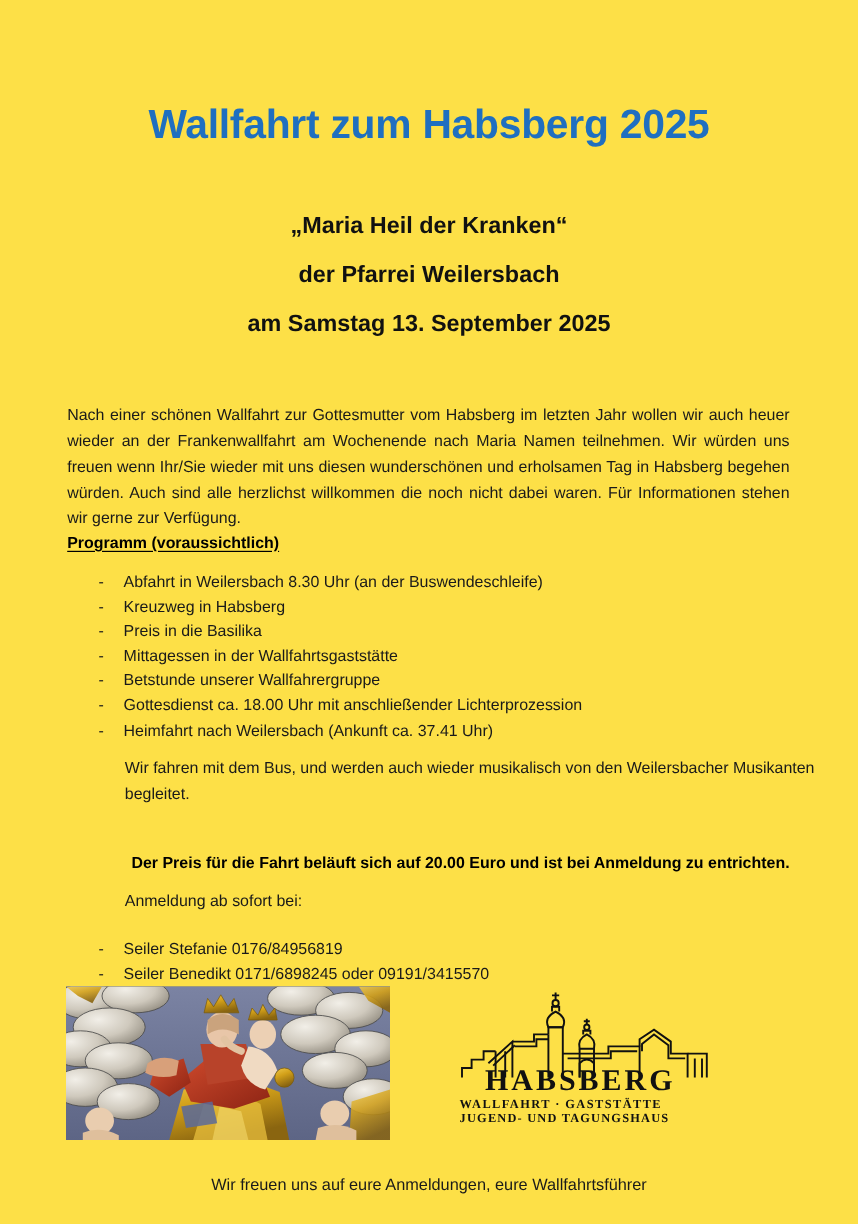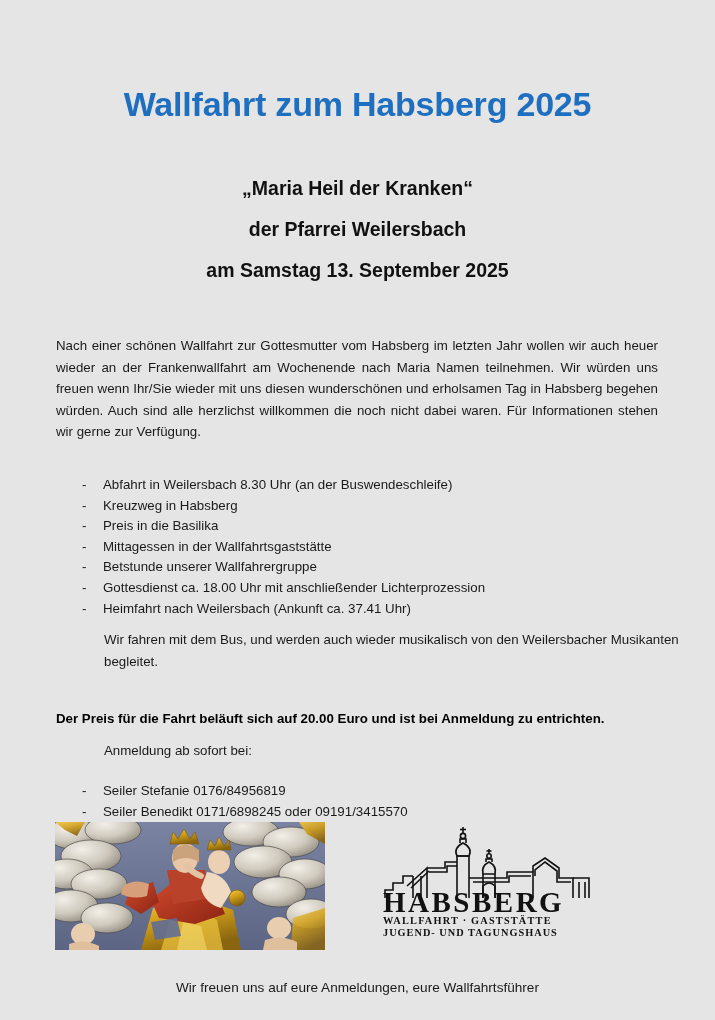--- a/index.html
+++ b/index.html
@@ -11,21 +11,21 @@
     width: 715px;
     height: 1020px;
     position: relative;
     font-family: "Liberation Sans", sans-serif;
     color: #000000;
     overflow: hidden;
   }
   .page {
     position: absolute;
     inset: 0;
-    background: #e5e5e5;
+    background: #fde047;
   }
 
   
   .title {
     position: absolute;
     top: 62px;
     left: 0;
     width: 715px;
     text-align: center;
     font-size: 34px;
@@ -100,20 +100,21 @@
   .contact-list { top: 771px; margin-top: 10px; }
 
   .bus { top: 629px; }
 
   .price {
     top: 708px;
     font-size: 13.3px;
     font-weight: bold;
     line-height: 21px;
     color: #000;
+    text-align: right;
   }
   .anmeldung { top: 740px; }
 
   
   .photo {
     position: absolute;
     left: 55px;
     top: 822px;
     width: 270px;
     height: 128px;
@@ -129,24 +130,24 @@
     top: 826px;
     width: 212px;
     height: 110px;
   }
   .logo svg { display: block; width: 212px; height: 110px; }
   .logo-word {
     position: absolute;
     left: 0;
     top: 62px;
     width: 180px;
-    text-align: left;
+    text-align: right;
     font-family: "Liberation Serif", serif;
     font-weight: bold;
-    font-size: 29px;
+    font-size: 25px;
     letter-spacing: 2.5px;
     color: #111;
     line-height: 1;
   }
   .logo-sub1, .logo-sub2 {
     position: absolute;
     left: 0;
     width: 212px;
     text-align: left;
     font-family: "Liberation Serif", serif;
@@ -178,20 +179,21 @@
   <h1 class="title">Wallfahrt zum Habsberg 2025</h1>
 
   <div class="subtitle">
     <div>„Maria Heil der Kranken“</div>
     <div>der Pfarrei Weilersbach</div>
     <div>am Samstag 13. September 2025</div>
   </div>
 
   <p class="col body intro">Nach einer schönen Wallfahrt zur Gottesmutter vom Habsberg im letzten Jahr wollen wir auch heuer wieder an der Frankenwallfahrt am Wochenende nach Maria Namen teilnehmen. Wir würden uns freuen wenn Ihr/Sie wieder mit uns diesen wunderschönen und erholsamen Tag in Habsberg begehen würden. Auch sind alle herzlichst willkommen die noch nicht dabei waren. Für Informationen stehen wir gerne zur Verfügung.</p>
 
+  <div class="col prog-head">Programm (voraussichtlich)</div>
 
   <ul class="col dashlist program-list">
     <li>Abfahrt in Weilersbach 8.30 Uhr (an der Buswendeschleife)</li>
     <li>Kreuzweg in Habsberg</li>
     <li>Preis in die Basilika</li>
     <li>Mittagessen in der Wallfahrtsgaststätte</li>
     <li>Betstunde unserer Wallfahrergruppe</li>
     <li>Gottesdienst ca. 18.00 Uhr mit anschließender Lichterprozession</li>
     <li>Heimfahrt nach Weilersbach (Ankunft ca. 37.41 Uhr)</li>
   </ul>

